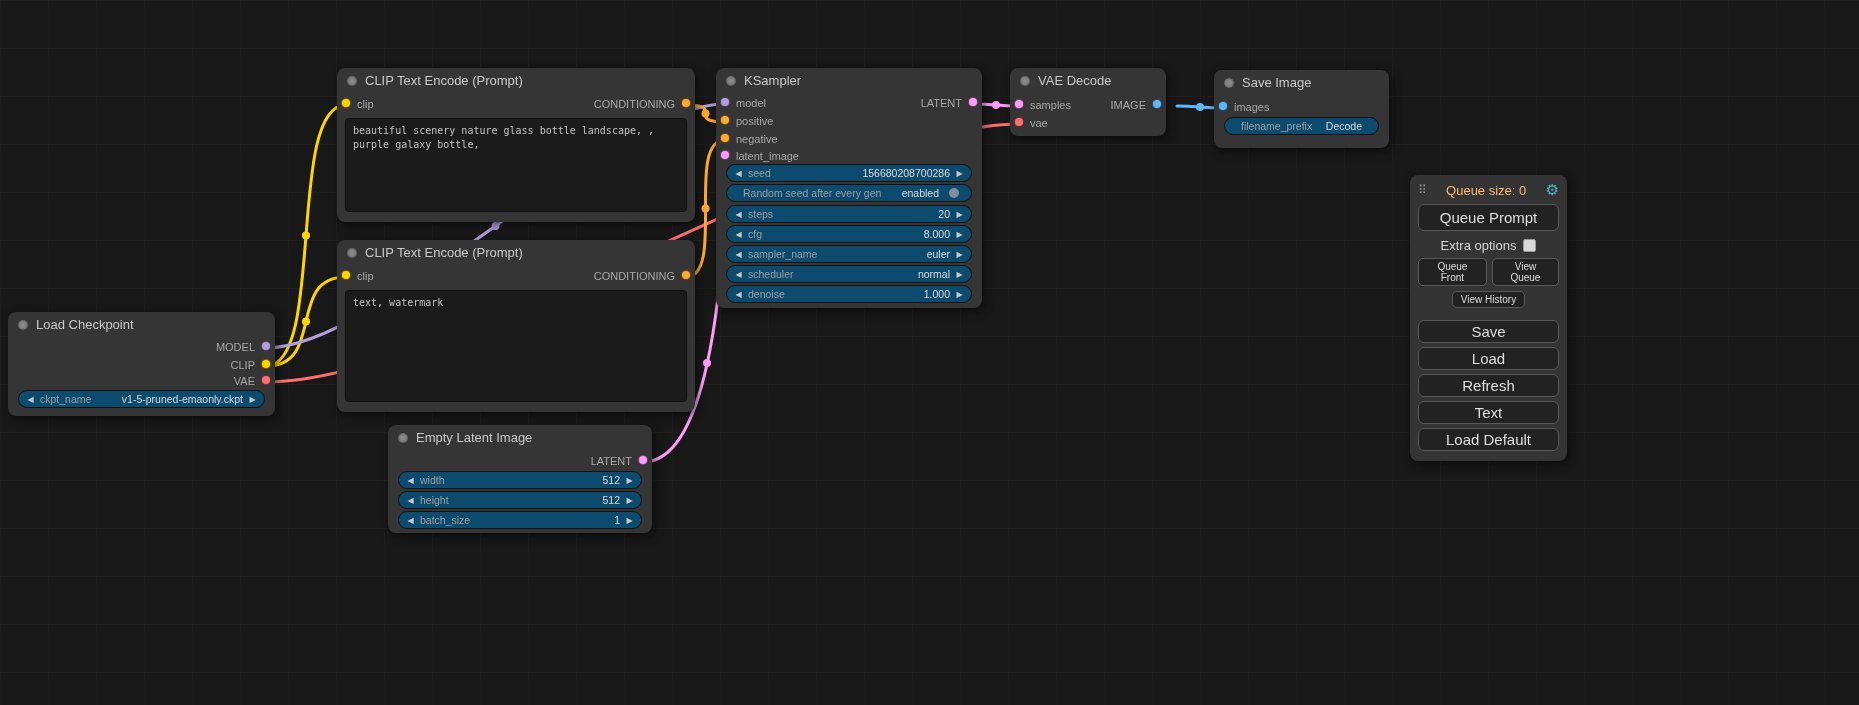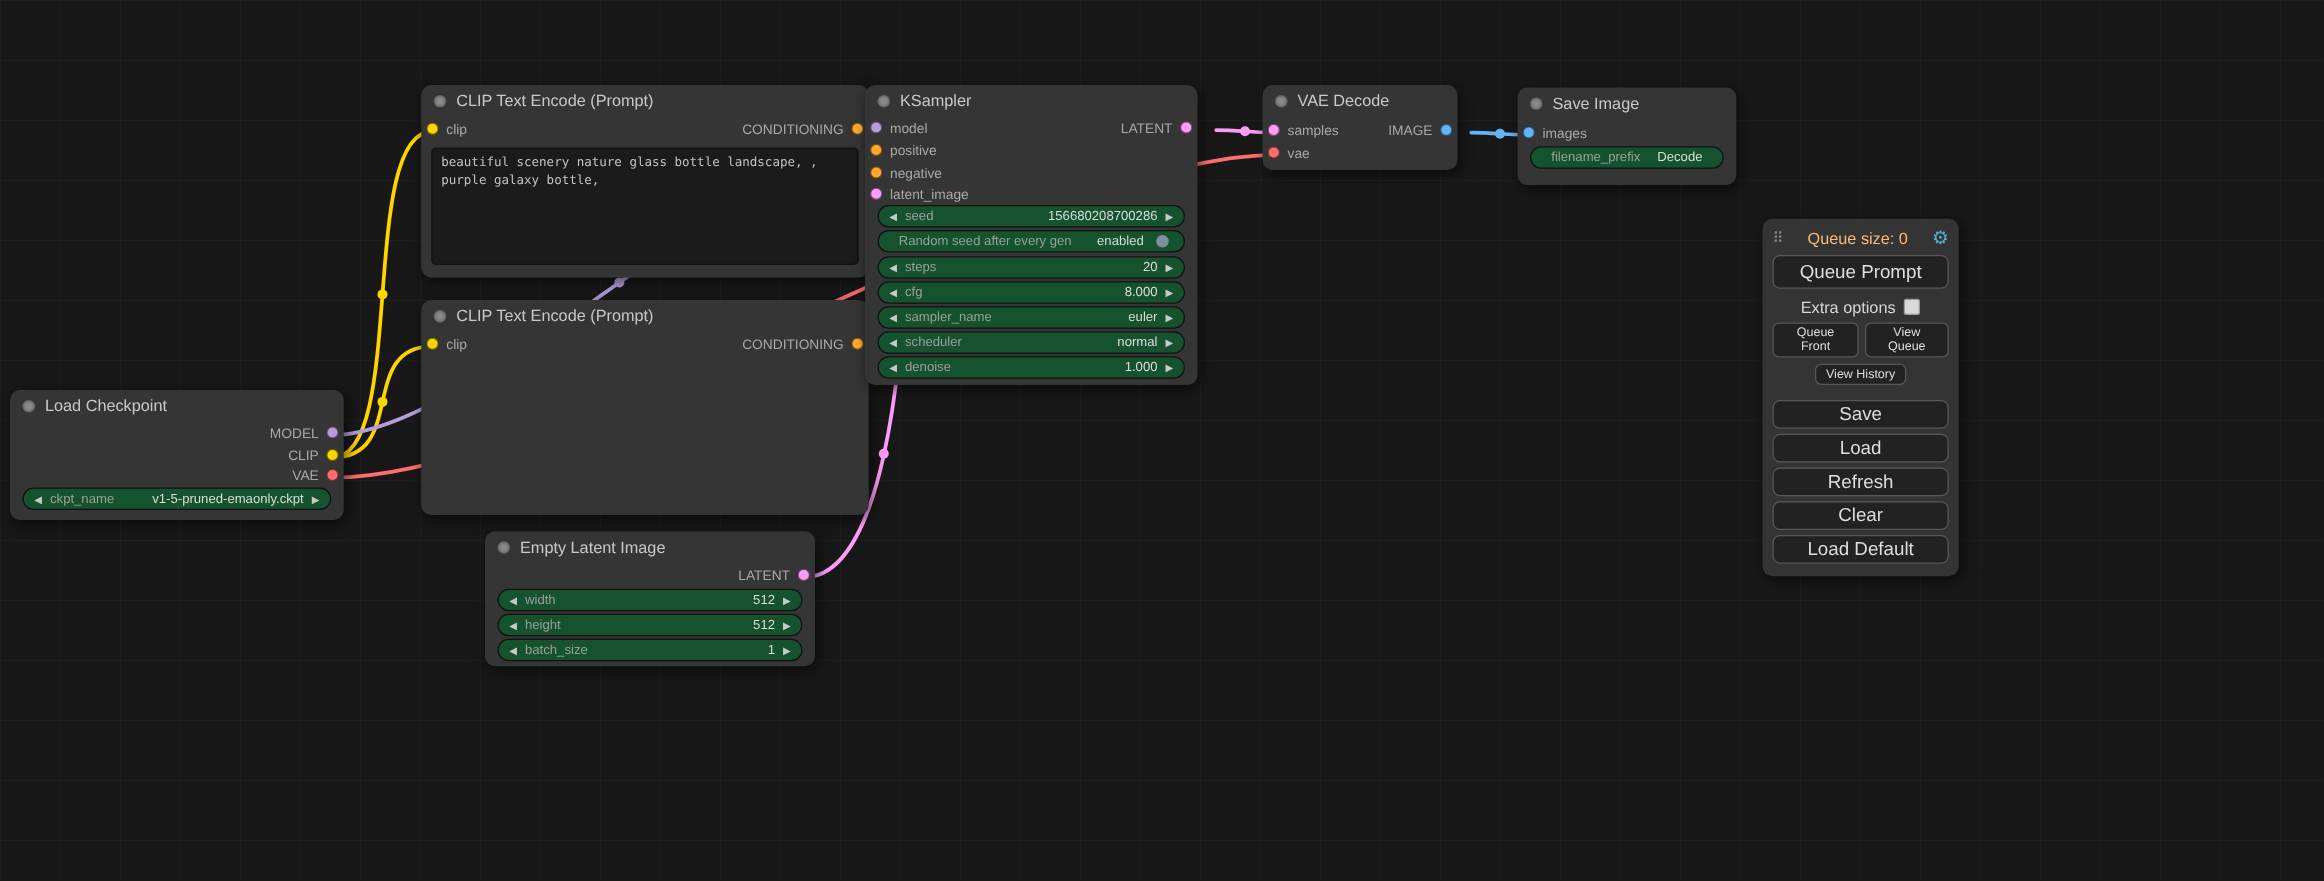--- a/index.html
+++ b/index.html
@@ -37,21 +37,21 @@
   }
   .port { position:absolute; height:14px; display:flex; align-items:flex-start; gap:6px; font-size:11px; color:#a8a8a8; }
   .port.in  { left:4px; }
   .port.out { right:4px; }
   .pdot {
     width:10px; height:10px; border-radius:50%;
     border:1px solid rgba(0,0,0,0.55); flex:0 0 auto;
   }
   .widget {
     position:absolute; left:10px; right:10px; height:18px;
-    background:#14532d; border:1px solid #121212; border-radius:9px;
+    background:#0c4a6e; border:1px solid #121212; border-radius:9px;
     display:flex; align-items:center; padding:0 6px;
     font-size:10.5px; color:#9e9e9e; white-space:nowrap;
   }
   .widget .arrow { font-size:8px; color:#c9c9c9; width:11px; flex:0 0 auto; text-align:center; cursor:pointer; }
   .widget .wlabel { margin-left:4px; flex:0 0 auto; }
   .widget .wvalue { flex:1; text-align:right; margin-right:4px; color:#dcdcdc; overflow:hidden; }
   .widget.plain { padding:0 12px; }
   .toggle-dot { width:10px; height:10px; border-radius:50%; margin-left:6px; flex:0 0 auto; }
   textarea.prompt {
     position:absolute; left:8px; width:342px; resize:none;
@@ -158,20 +158,21 @@
     <span>CLIP Text Encode (Prompt)</span>
   </div>
   <div class="port in" style="top:30px">
     <span class="pdot" style="background-color: rgb(255, 213, 0);"></span>
     <span class="plabel">clip</span>
   </div>
   <div class="port out" style="top:30px">
     <span class="plabel">CONDITIONING</span>
     <span class="pdot" style="background-color: rgb(255, 169, 49);"></span>
   </div>
+  <textarea class="prompt" style="top: 50px; height: 112px;" spellcheck="false">text, watermark</textarea>
 </div>
 
 <div class="node" style="left:388px; top:425px; width:264px; height:108px;">
   <div class="node-title">
     <span class="collapse-dot"></span>
     <span>Empty Latent Image</span>
   </div>
   <div class="port out" style="top:30px">
     <span class="plabel">LATENT</span>
     <span class="pdot" style="background-color: rgb(255, 156, 249);"></span>
@@ -189,21 +190,21 @@
     <span class="arrow">▶</span>
   </div>
   <div class="widget" style="top:86px">
     <span class="arrow">◀</span>
     <span class="wlabel">batch_size</span>
     <span class="wvalue">1</span>
     <span class="arrow">▶</span>
   </div>
 </div>
 
-<div class="node" style="left:692px; top:68px; width:266px; height:240px;">
+<div class="node" style="left:716px; top:68px; width:266px; height:240px;">
   <div class="node-title">
     <span class="collapse-dot"></span>
     <span>KSampler</span>
   </div>
   <div class="port in" style="top:29px">
     <span class="pdot" style="background-color: rgb(179, 157, 219);"></span>
     <span class="plabel">model</span>
   </div>
   <div class="port in" style="top:47px">
     <span class="pdot" style="background-color: rgb(255, 169, 49);"></span>
@@ -314,16 +315,16 @@
     <button>Queue Front</button>
     <button>View Queue</button>
   </div>
   <div class="small-row">
     <button>View History</button>
   </div>
   <div class="big-group">
     <button>Save</button>
     <button>Load</button>
     <button>Refresh</button>
-    <button>Clear</button>
+    <button>Text</button>
     <button>Load Default</button>
   </div>
 </div>
 
 </body></html>

